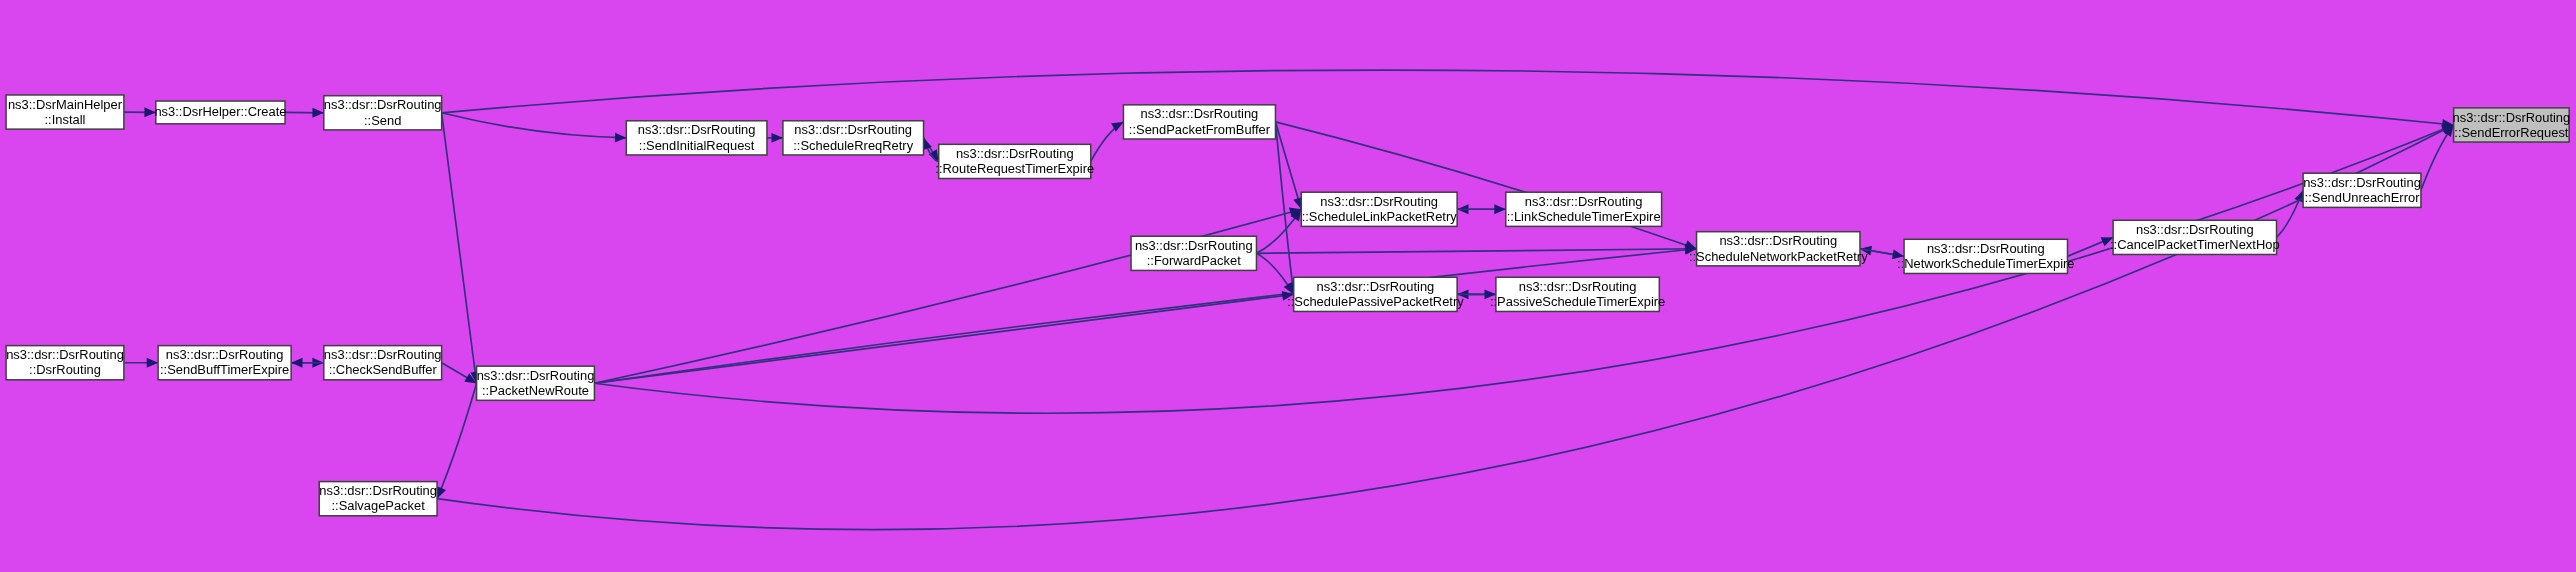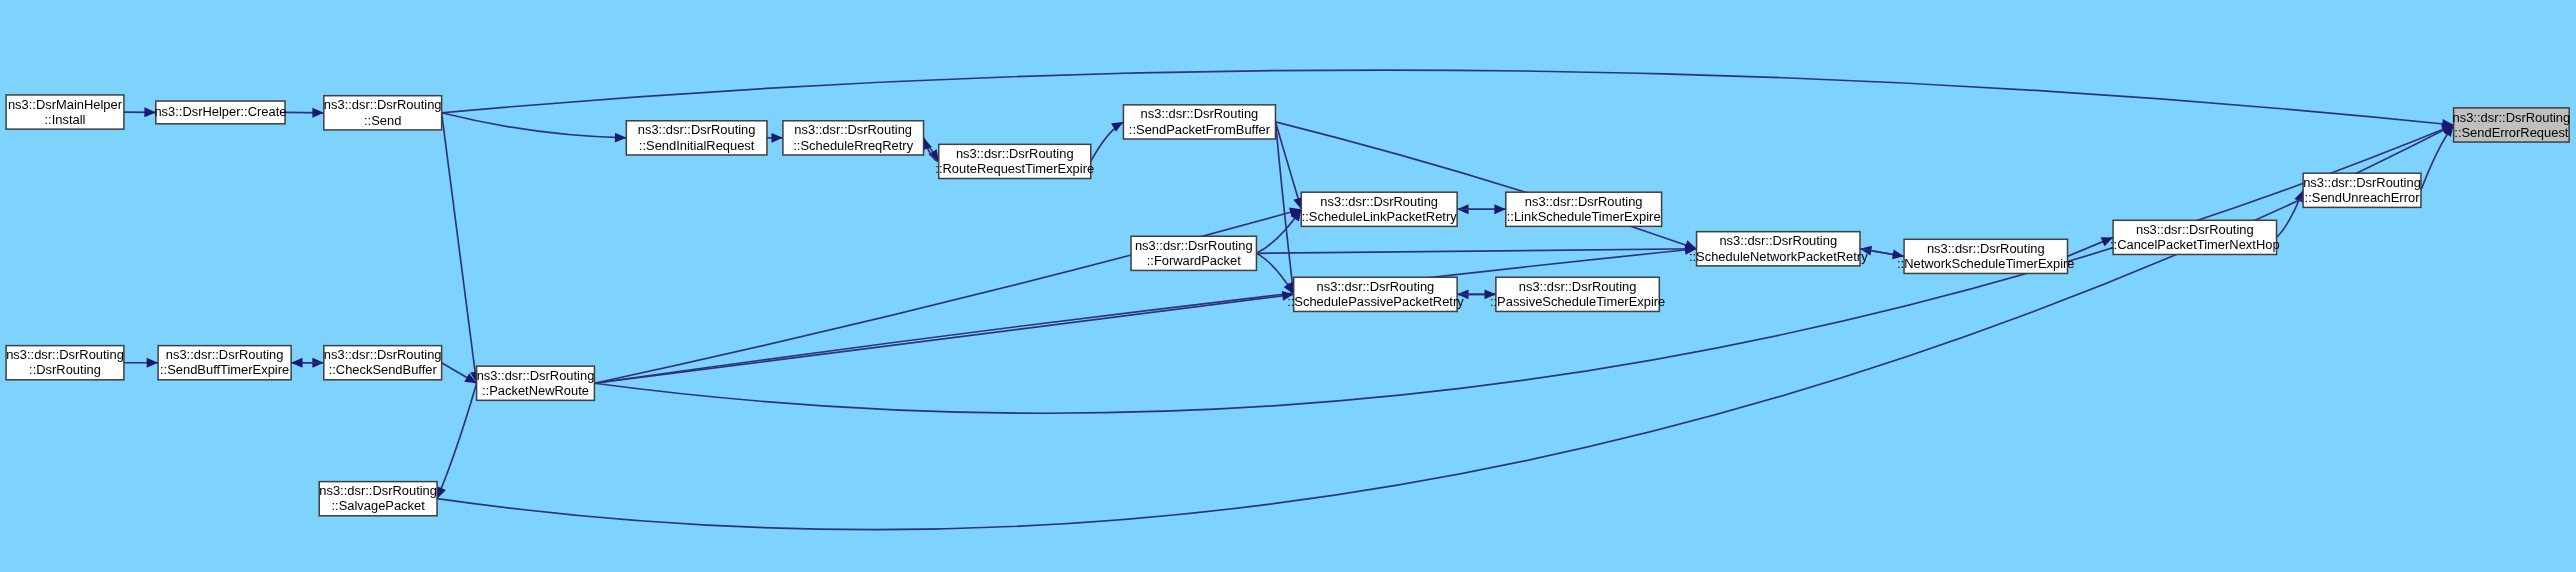--- a/index.html
+++ b/index.html
@@ -4,21 +4,21 @@
 <style>
   html, body {
     margin: 0;
     padding: 0;
     background: #ffffff;
   }
   #graph-root {
     position: relative;
     width: 2576px;
     height: 572px;
-    background: #7dd3fc;
+    background: #d946ef;
     font-family: "Liberation Sans", sans-serif;
   }
   svg#callgraph {
     position: absolute;
     top: 0; left: 0;
     width: 2576px;
     height: 572px;
     display: block;
   }
   .node-rect {

